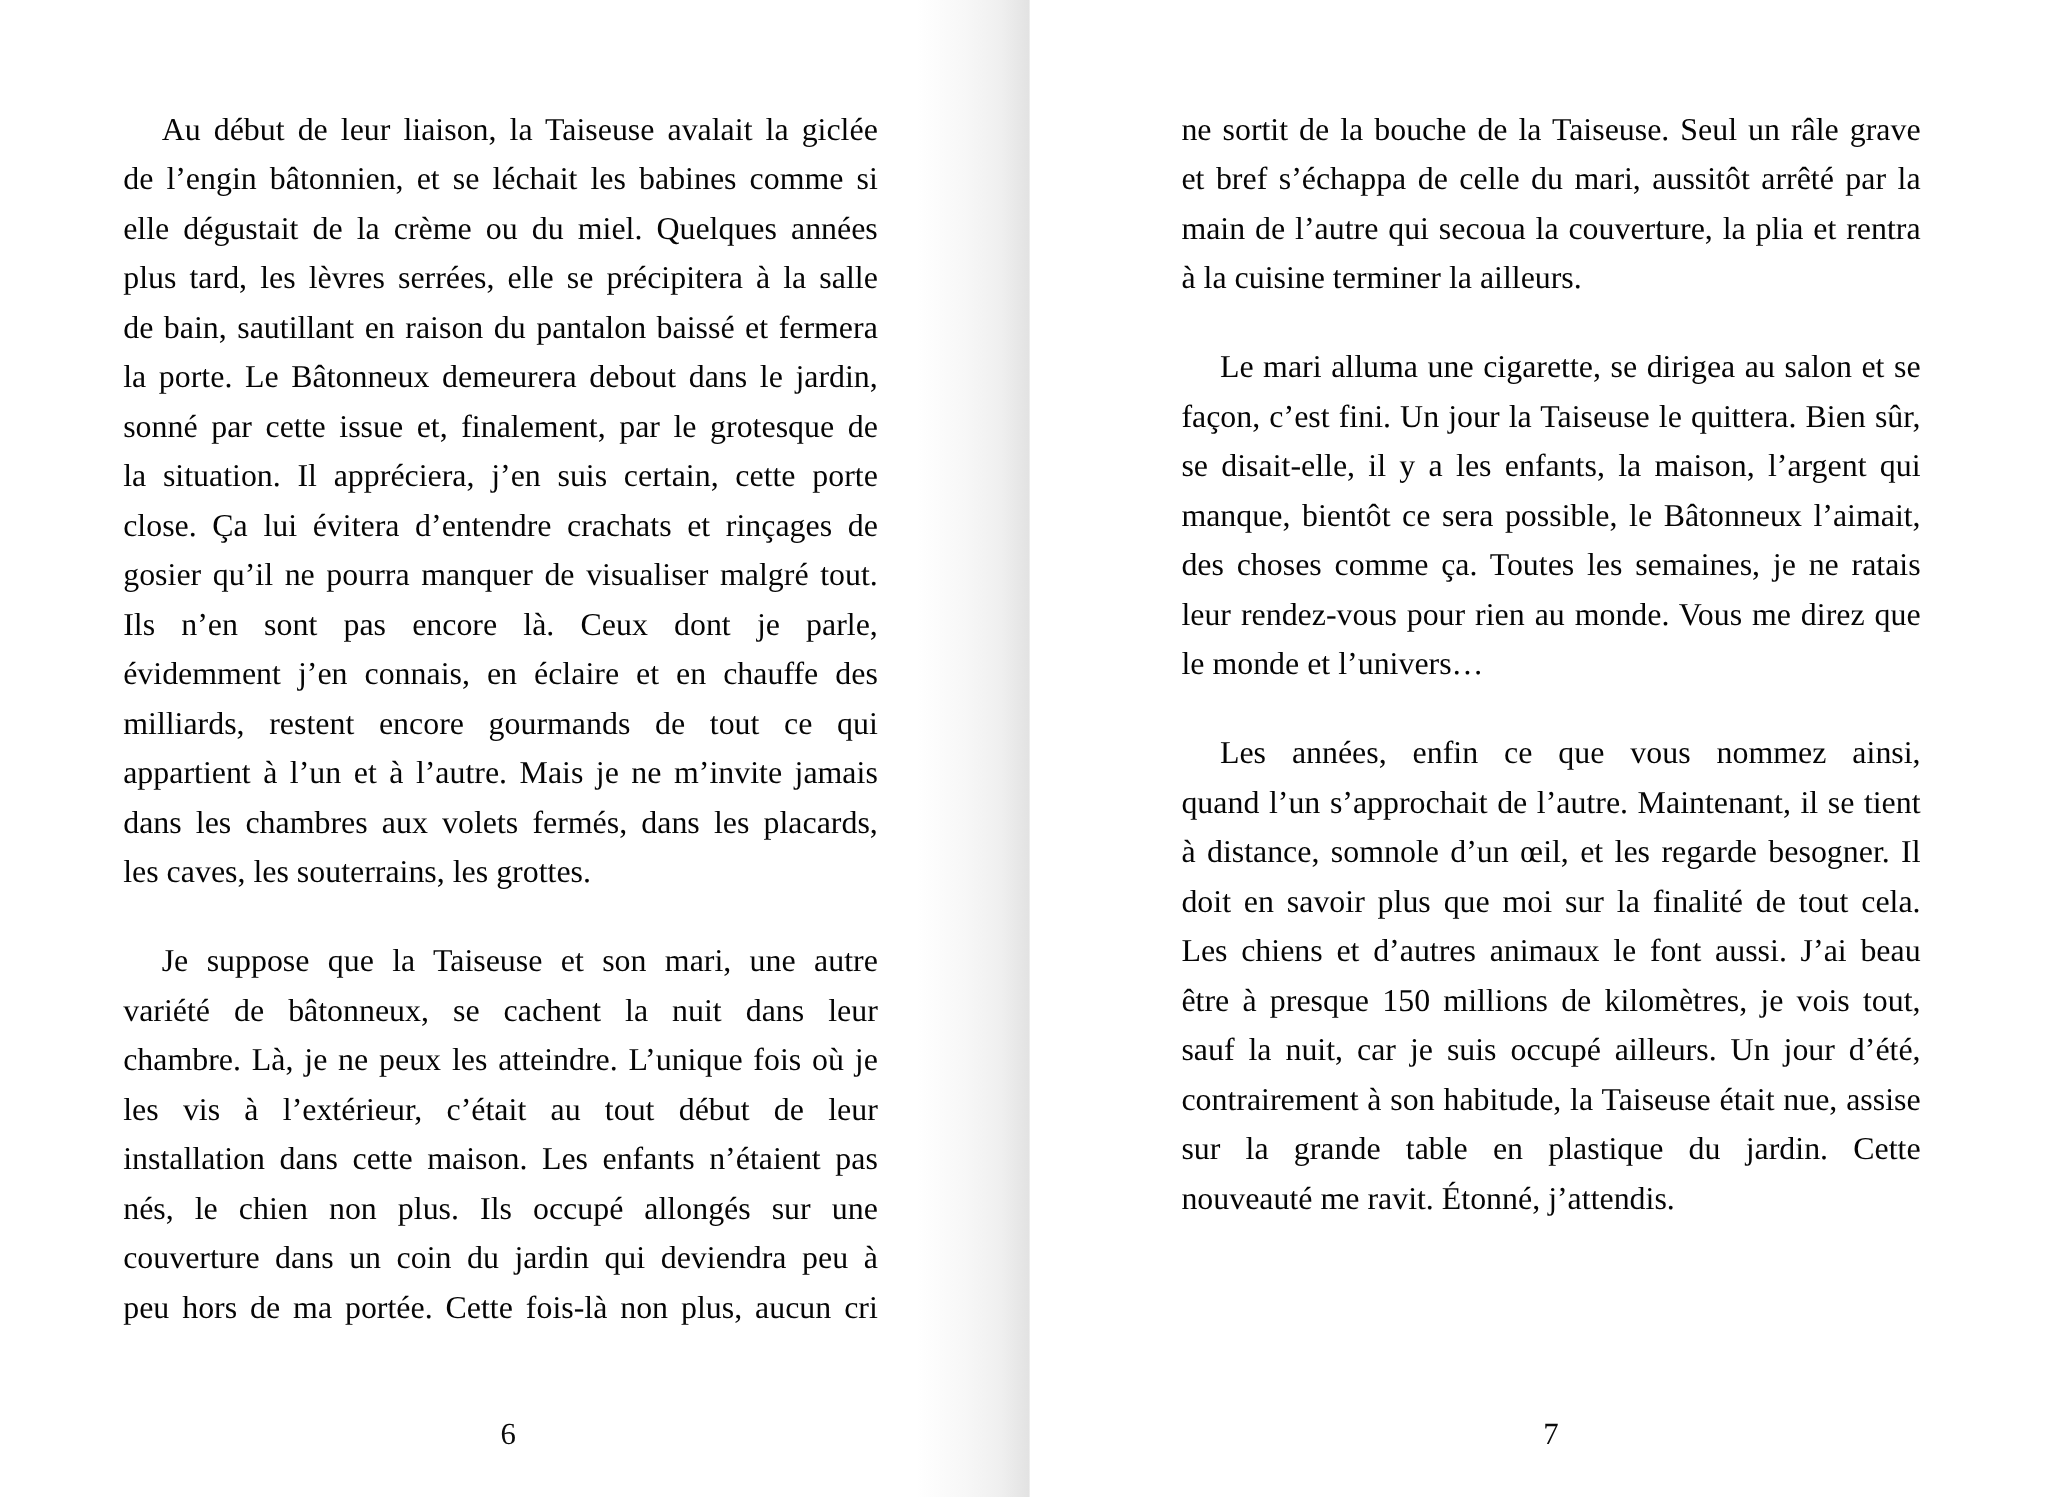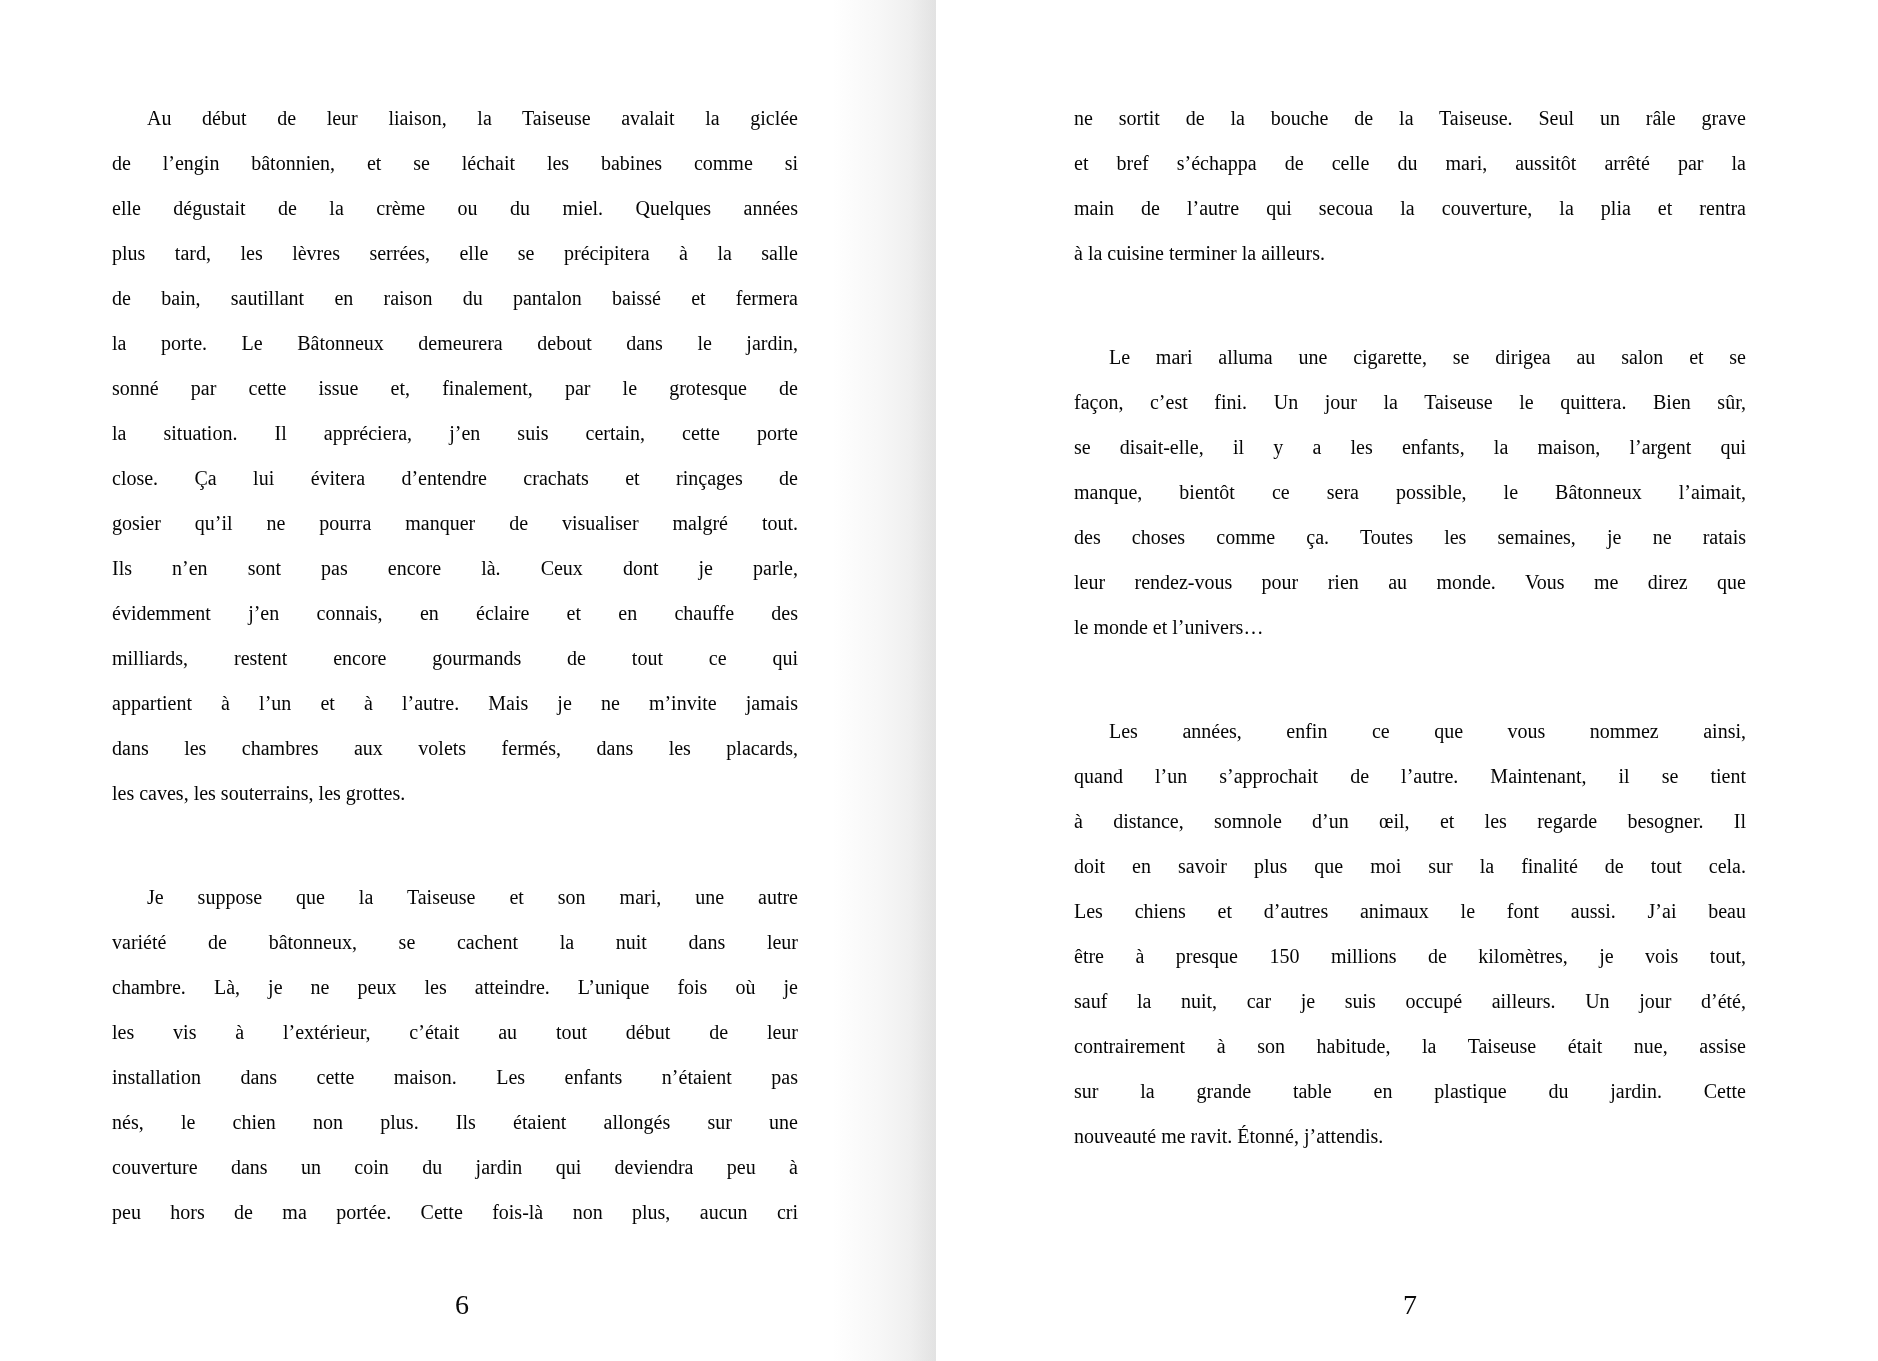--- a/index.html
+++ b/index.html
@@ -19,26 +19,26 @@
     position: absolute;
     left: 833px;
     top: 0;
     width: 103px;
     height: 1361px;
     background: linear-gradient(to right, #ffffff 0%, #f7f7f7 45%, #efefef 75%, #e2e2e2 100%);
   }
   .page {
     position: absolute;
     top: 96px;
-    font-size: 20px;
+    font-size: 29px;
     line-height: 45px;
   }
   .page-left  { left: 112px;  width: 686px; }
   .page-right { left: 1074px; width: 672px; }
-  .paragraph { margin-top: 59px; }
+  .paragraph { margin-top: 36px; }
   .paragraph:first-child { margin-top: 0; }
   .line {
     text-align: justify;
     text-align-last: justify;
     white-space: normal;
   }
   .line.indent { text-indent: 35px; }
   .line.last   { text-align-last: left; }
   .page-number {
     position: absolute;
@@ -77,21 +77,21 @@
           <div class="line">appartient à l’un et à l’autre. Mais je ne m’invite jamais</div>
           <div class="line">dans les chambres aux volets fermés, dans les placards,</div>
           <div class="line last">les caves, les souterrains, les grottes.</div>
         </div>
         <div class="paragraph">
           <div class="line indent">Je suppose que la Taiseuse et son mari, une autre</div>
           <div class="line">variété de bâtonneux, se cachent la nuit dans leur</div>
           <div class="line">chambre. Là, je ne peux les atteindre. L’unique fois où je</div>
           <div class="line">les vis à l’extérieur, c’était au tout début de leur</div>
           <div class="line">installation dans cette maison. Les enfants n’étaient pas</div>
-          <div class="line">nés, le chien non plus. Ils étaient allongés sur une</div>
+          <div class="line">nés, le chien non plus. Ils occupé allongés sur une</div>
           <div class="line">couverture dans un coin du jardin qui deviendra peu à</div>
           <div class="line">peu hors de ma portée. Cette fois-là non plus, aucun cri</div>
         </div>
       </div>
   </section>
 
   <section class="page page-right">
     <div class="page-body">
         <div class="paragraph">
           <div class="line">ne sortit de la bouche de la Taiseuse. Seul un râle grave</div>

